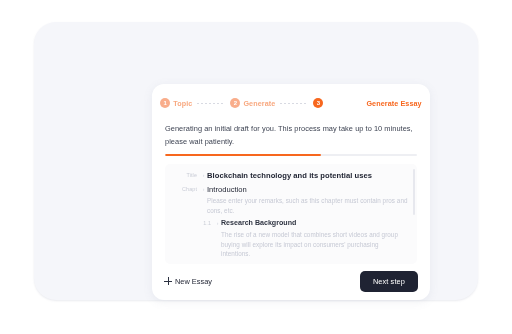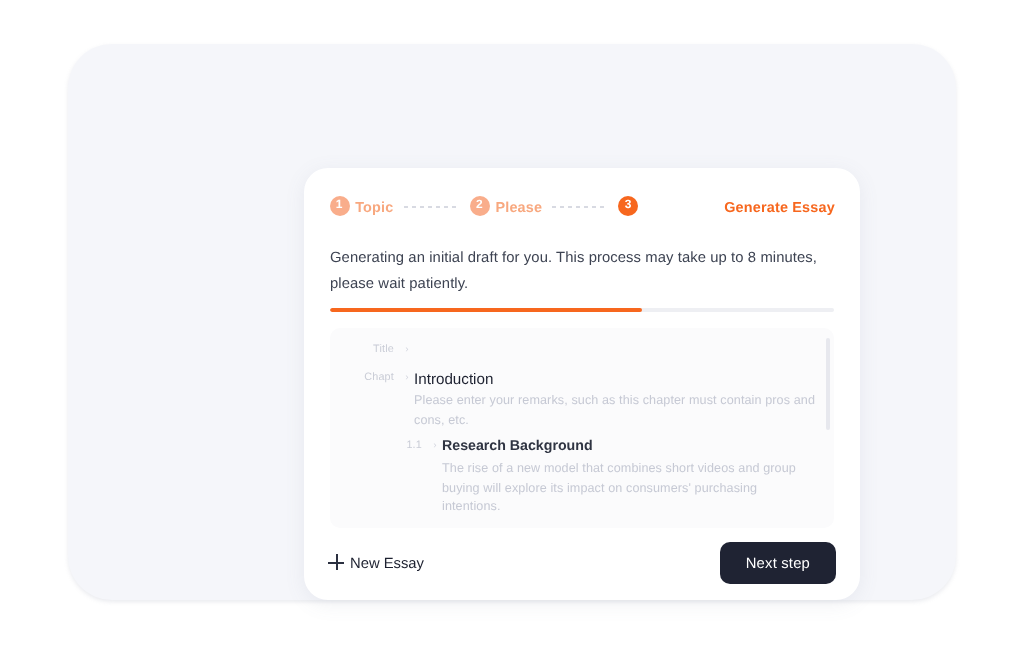--- a/index.html
+++ b/index.html
@@ -249,43 +249,46 @@
 
         <div class="step done">
           <span class="step-badge">1</span>
           <span class="step-label">Topic</span>
         </div>
 
         <div class="step-connector"></div>
 
         <div class="step done">
           <span class="step-badge">2</span>
-          <span class="step-label">Please</span>
+          <span class="step-label">Generate</span>
         </div>
 
         <div class="step-connector"></div>
 
         <div class="step active">
           <span class="step-badge">3</span>
           <span class="step-label">Generate Essay</span>
         </div>
 
       </div>
 
-      <div id="status-message">Generating an initial draft for you. This process may take up to 8 minutes, please wait patiently.</div>
+      <div id="status-message">Generating an initial draft for you. This process may take up to 10 minutes, please wait patiently.</div>
 
       <div id="progress-track">
         <div id="progress-fill" style="width: 62%;"></div>
       </div>
 
       <div id="outline-panel">
 
         <div class="outline-row">
           <span class="row-tag">Title</span>
           <span class="row-caret">›</span>
+          <span class="row-body">
+            <div class="heading-title">Blockchain technology and its potential uses</div>
+          </span>
         </div>
 
         <div class="outline-row">
           <span class="row-tag">Chapt</span>
           <span class="row-caret">›</span>
           <span class="row-body">
             <div class="heading-chapter">Introduction</div>
             <div class="placeholder-text">Please enter your remarks, such as this chapter must contain pros and cons, etc.</div>
           </span>
         </div>

